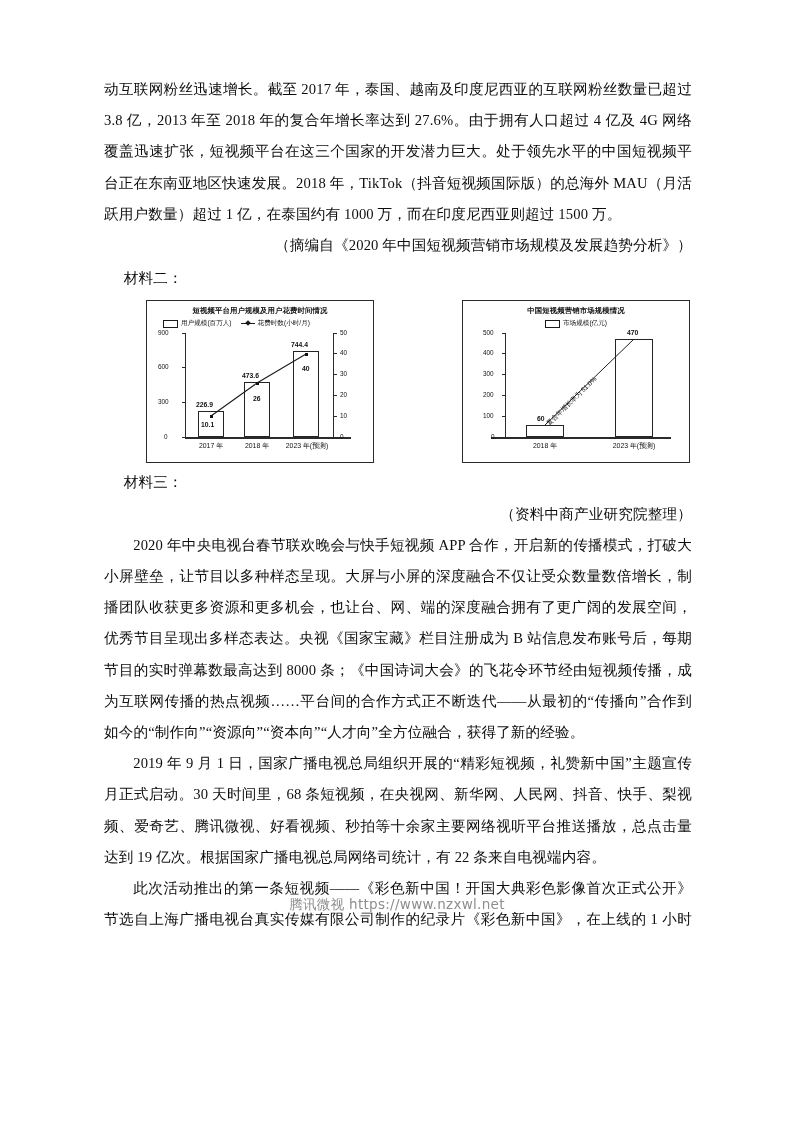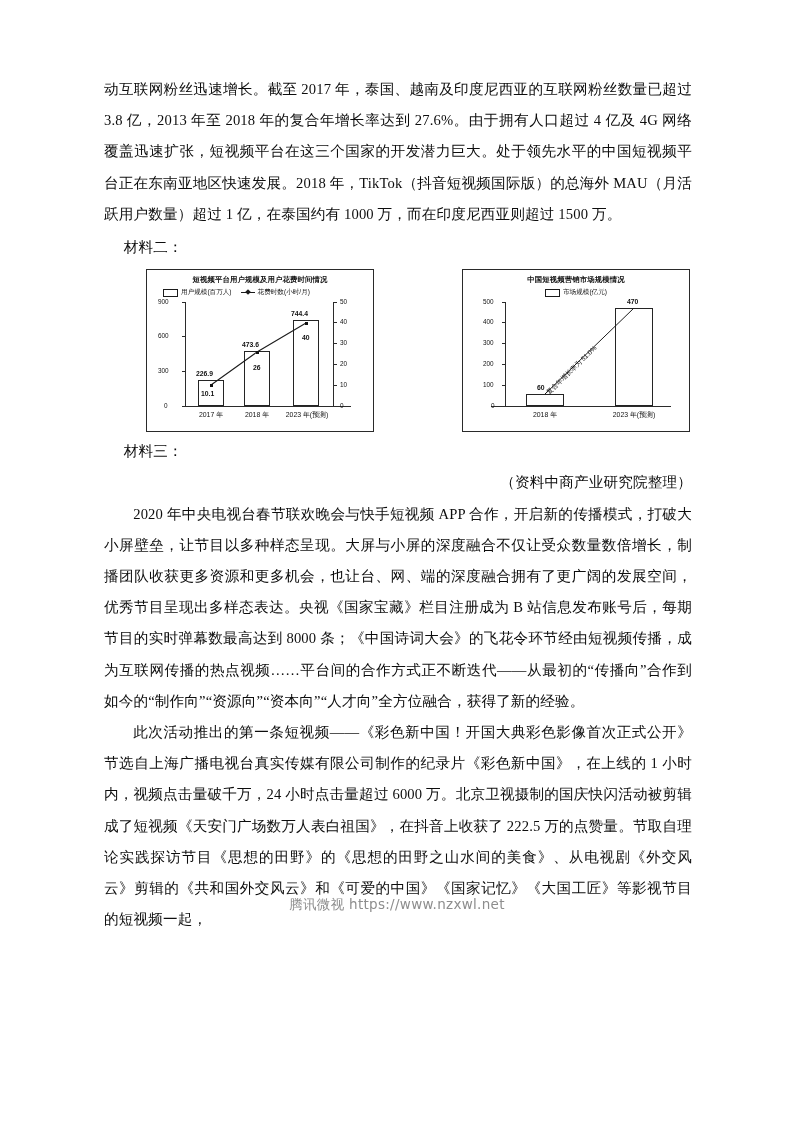--- a/index.html
+++ b/index.html
@@ -115,20 +115,21 @@
 </style>
 </head>
 <body>
 
 <div class="page">
 
   <div class="body-col">
 
     <p class="para">动互联网粉丝迅速增长。截至 2017 年，泰国、越南及印度尼西亚的互联网粉丝数量已超过 3.8 亿，2013 年至 2018 年的复合年增长率达到 27.6%。由于拥有人口超过 4 亿及 4G 网络覆盖迅速扩张，短视频平台在这三个国家的开发潜力巨大。处于领先水平的中国短视频平台正在东南亚地区快速发展。2018 年，TikTok（抖音短视频国际版）的总海外 MAU（月活跃用户数量）超过 1 亿，在泰国约有 1000 万，而在印度尼西亚则超过 1500 万。</p>
 
+    <p class="para right">（摘编自《2020 年中国短视频营销市场规模及发展趋势分析》）</p>
 
     <p class="para label">材料二：</p>
 
     <div class="figure-row">
 
       <div class="chart-box chart-a">
         <div class="chart-title">短视频平台用户规模及用户花费时间情况</div>
         <div class="chart-legend left-align">
           <span class="lg">
             <span class="swatch-bar"></span>
@@ -231,19 +232,20 @@
       </div>
 
     </div>
 
     <p class="para label">材料三：</p>
 
     <p class="para right">（资料中商产业研究院整理）</p>
     <p class="para indent">2020 年中央电视台春节联欢晚会与快手短视频 APP 合作，开启新的传播模式，打破大小屏壁垒，让节目以多种样态呈现。大屏与小屏的深度融合不仅让受众数量数倍增长，制播团队收获更多资源和更多机会，也让台、网、端的深度融合拥有了更广阔的发展空间，优秀节目呈现出多样态表达。央视《国家宝藏》栏目注册成为 B 站信息发布账号后，每期节目的实时弹幕数最高达到 8000 条；《中国诗词大会》的飞花令环节经由短视频传播，成为互联网传播的热点视频……平台间的合作方式正不断迭代——从最初的“传播向”合作到如今的“制作向”“资源向”“资本向”“人才向”全方位融合，获得了新的经验。</p>
 
 
+    <p class="para indent">2019 年 9 月 1 日，国家广播电视总局组织开展的“精彩短视频，礼赞新中国”主题宣传月正式启动。30 天时间里，68 条短视频，在央视网、新华网、人民网、抖音、快手、梨视频、爱奇艺、腾讯微视、好看视频、秒拍等十余家主要网络视听平台推送播放，总点击量达到 19 亿次。根据国家广播电视总局网络司统计，有 22 条来自电视端内容。</p>
     <p class="para indent">此次活动推出的第一条短视频——《彩色新中国！开国大典彩色影像首次正式公开》节选自上海广播电视台真实传媒有限公司制作的纪录片《彩色新中国》，在上线的 1 小时内，视频点击量破千万，24 小时点击量超过 6000 万。北京卫视摄制的国庆快闪活动被剪辑成了短视频《天安门广场数万人表白祖国》，在抖音上收获了 222.5 万的点赞量。节取自理论实践探访节目《思想的田野》的《思想的田野之山水间的美食》、从电视剧《外交风云》剪辑的《共和国外交风云》和《可爱的中国》《国家记忆》《大国工匠》等影视节目的短视频一起，</p>
 
   </div>
 
   <div class="watermark">腾讯微视 https://www.nzxwl.net</div>
 
 </div>
 
 </body></html>

